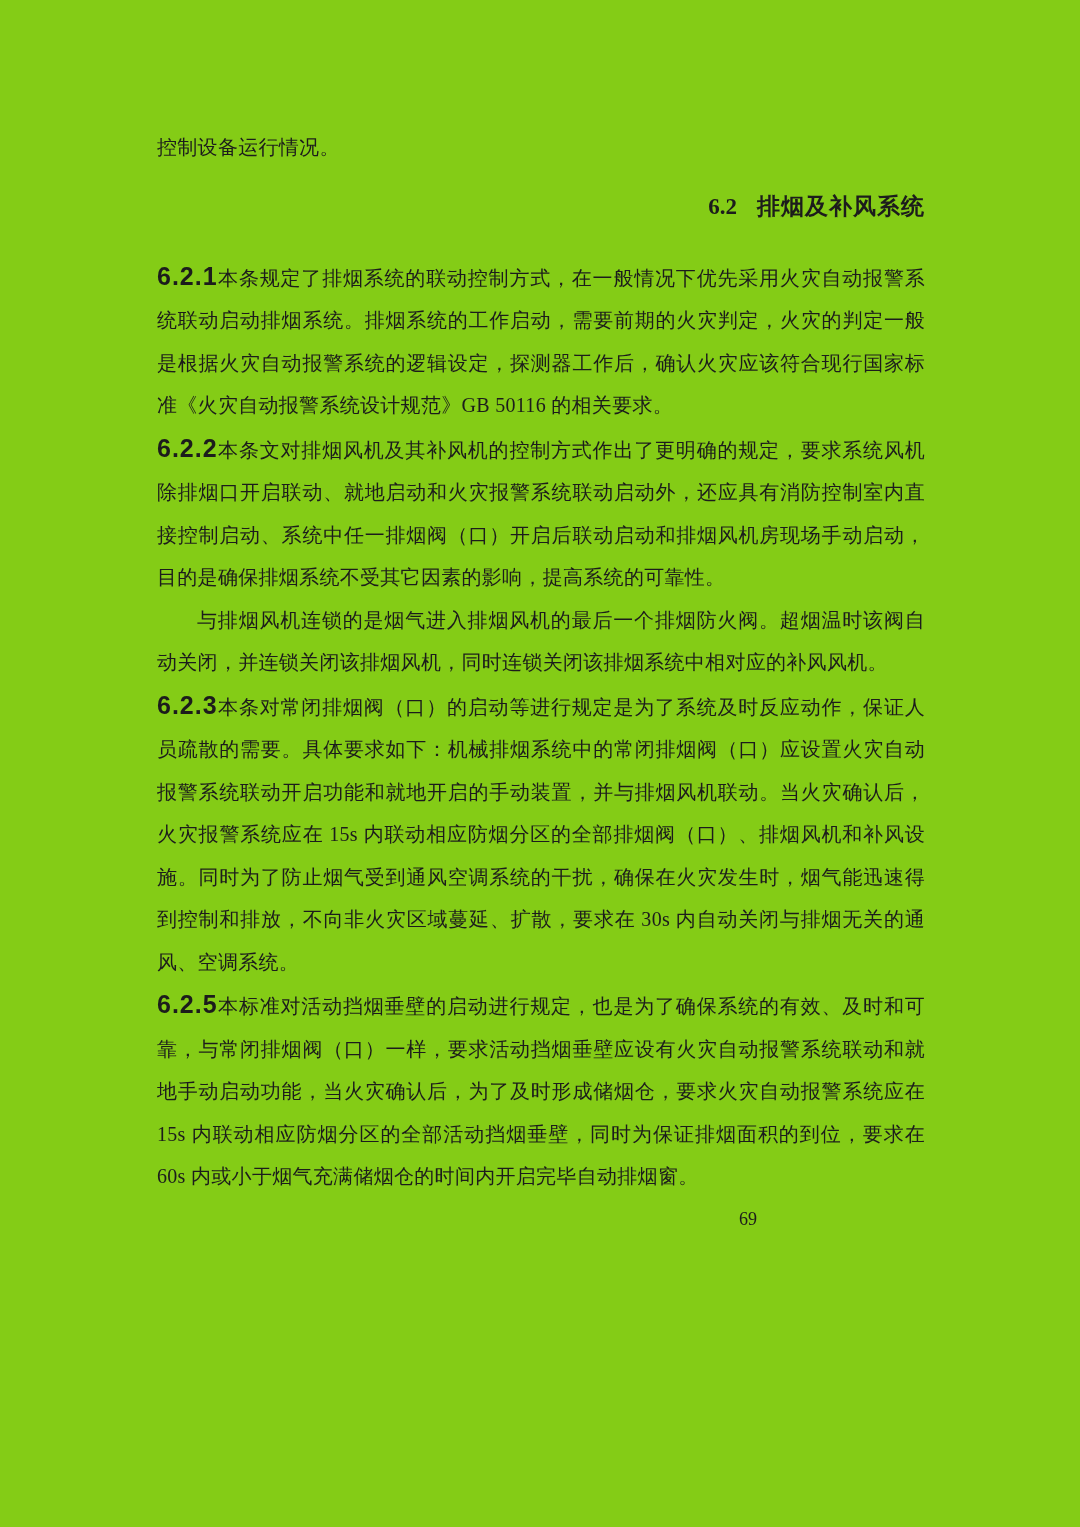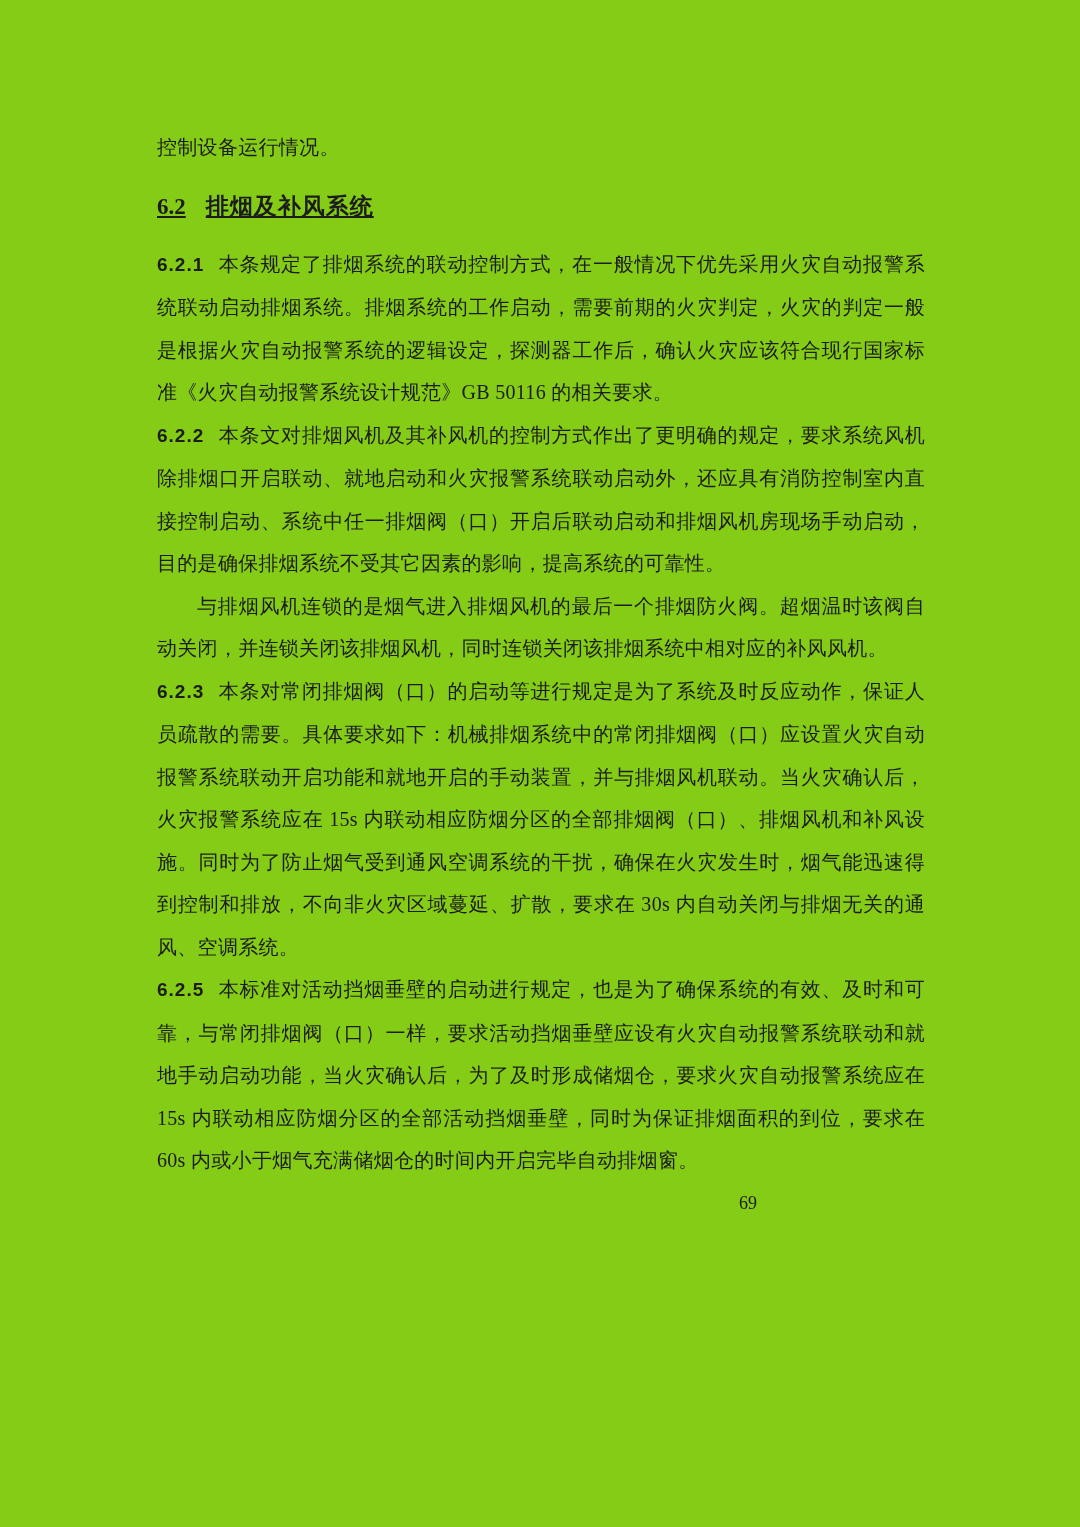--- a/index.html
+++ b/index.html
@@ -22,36 +22,34 @@
   }
   p.para {
     font-size: 20px;
     line-height: 42.5px;
     text-align: justify;
     letter-spacing: 0.3px;
   }
   p.para .pnum {
     font-weight: bold;
     font-family: "Liberation Sans", "DejaVu Sans", sans-serif;
-    font-size: 19px;
-    margin-right: 14px;
+    font-size: 25px;
     letter-spacing: 1px;
   }
   p.indent {
     text-indent: 2em;
   }
   h1.heading {
     font-size: 23px;
     font-weight: bold;
-    text-align: left;
+    text-align: right;
     line-height: 32px;
     margin-top: 22px;
-    margin-bottom: 20px;
+    margin-bottom: 32px;
     letter-spacing: 1px;
-    text-decoration: underline;
   }
   h1.heading .hnum {
     margin-right: 20px;
     letter-spacing: 0;
   }
   .pagenum {
     font-size: 18px;
     line-height: 42.5px;
     text-align: right;
     padding-right: 168px;

